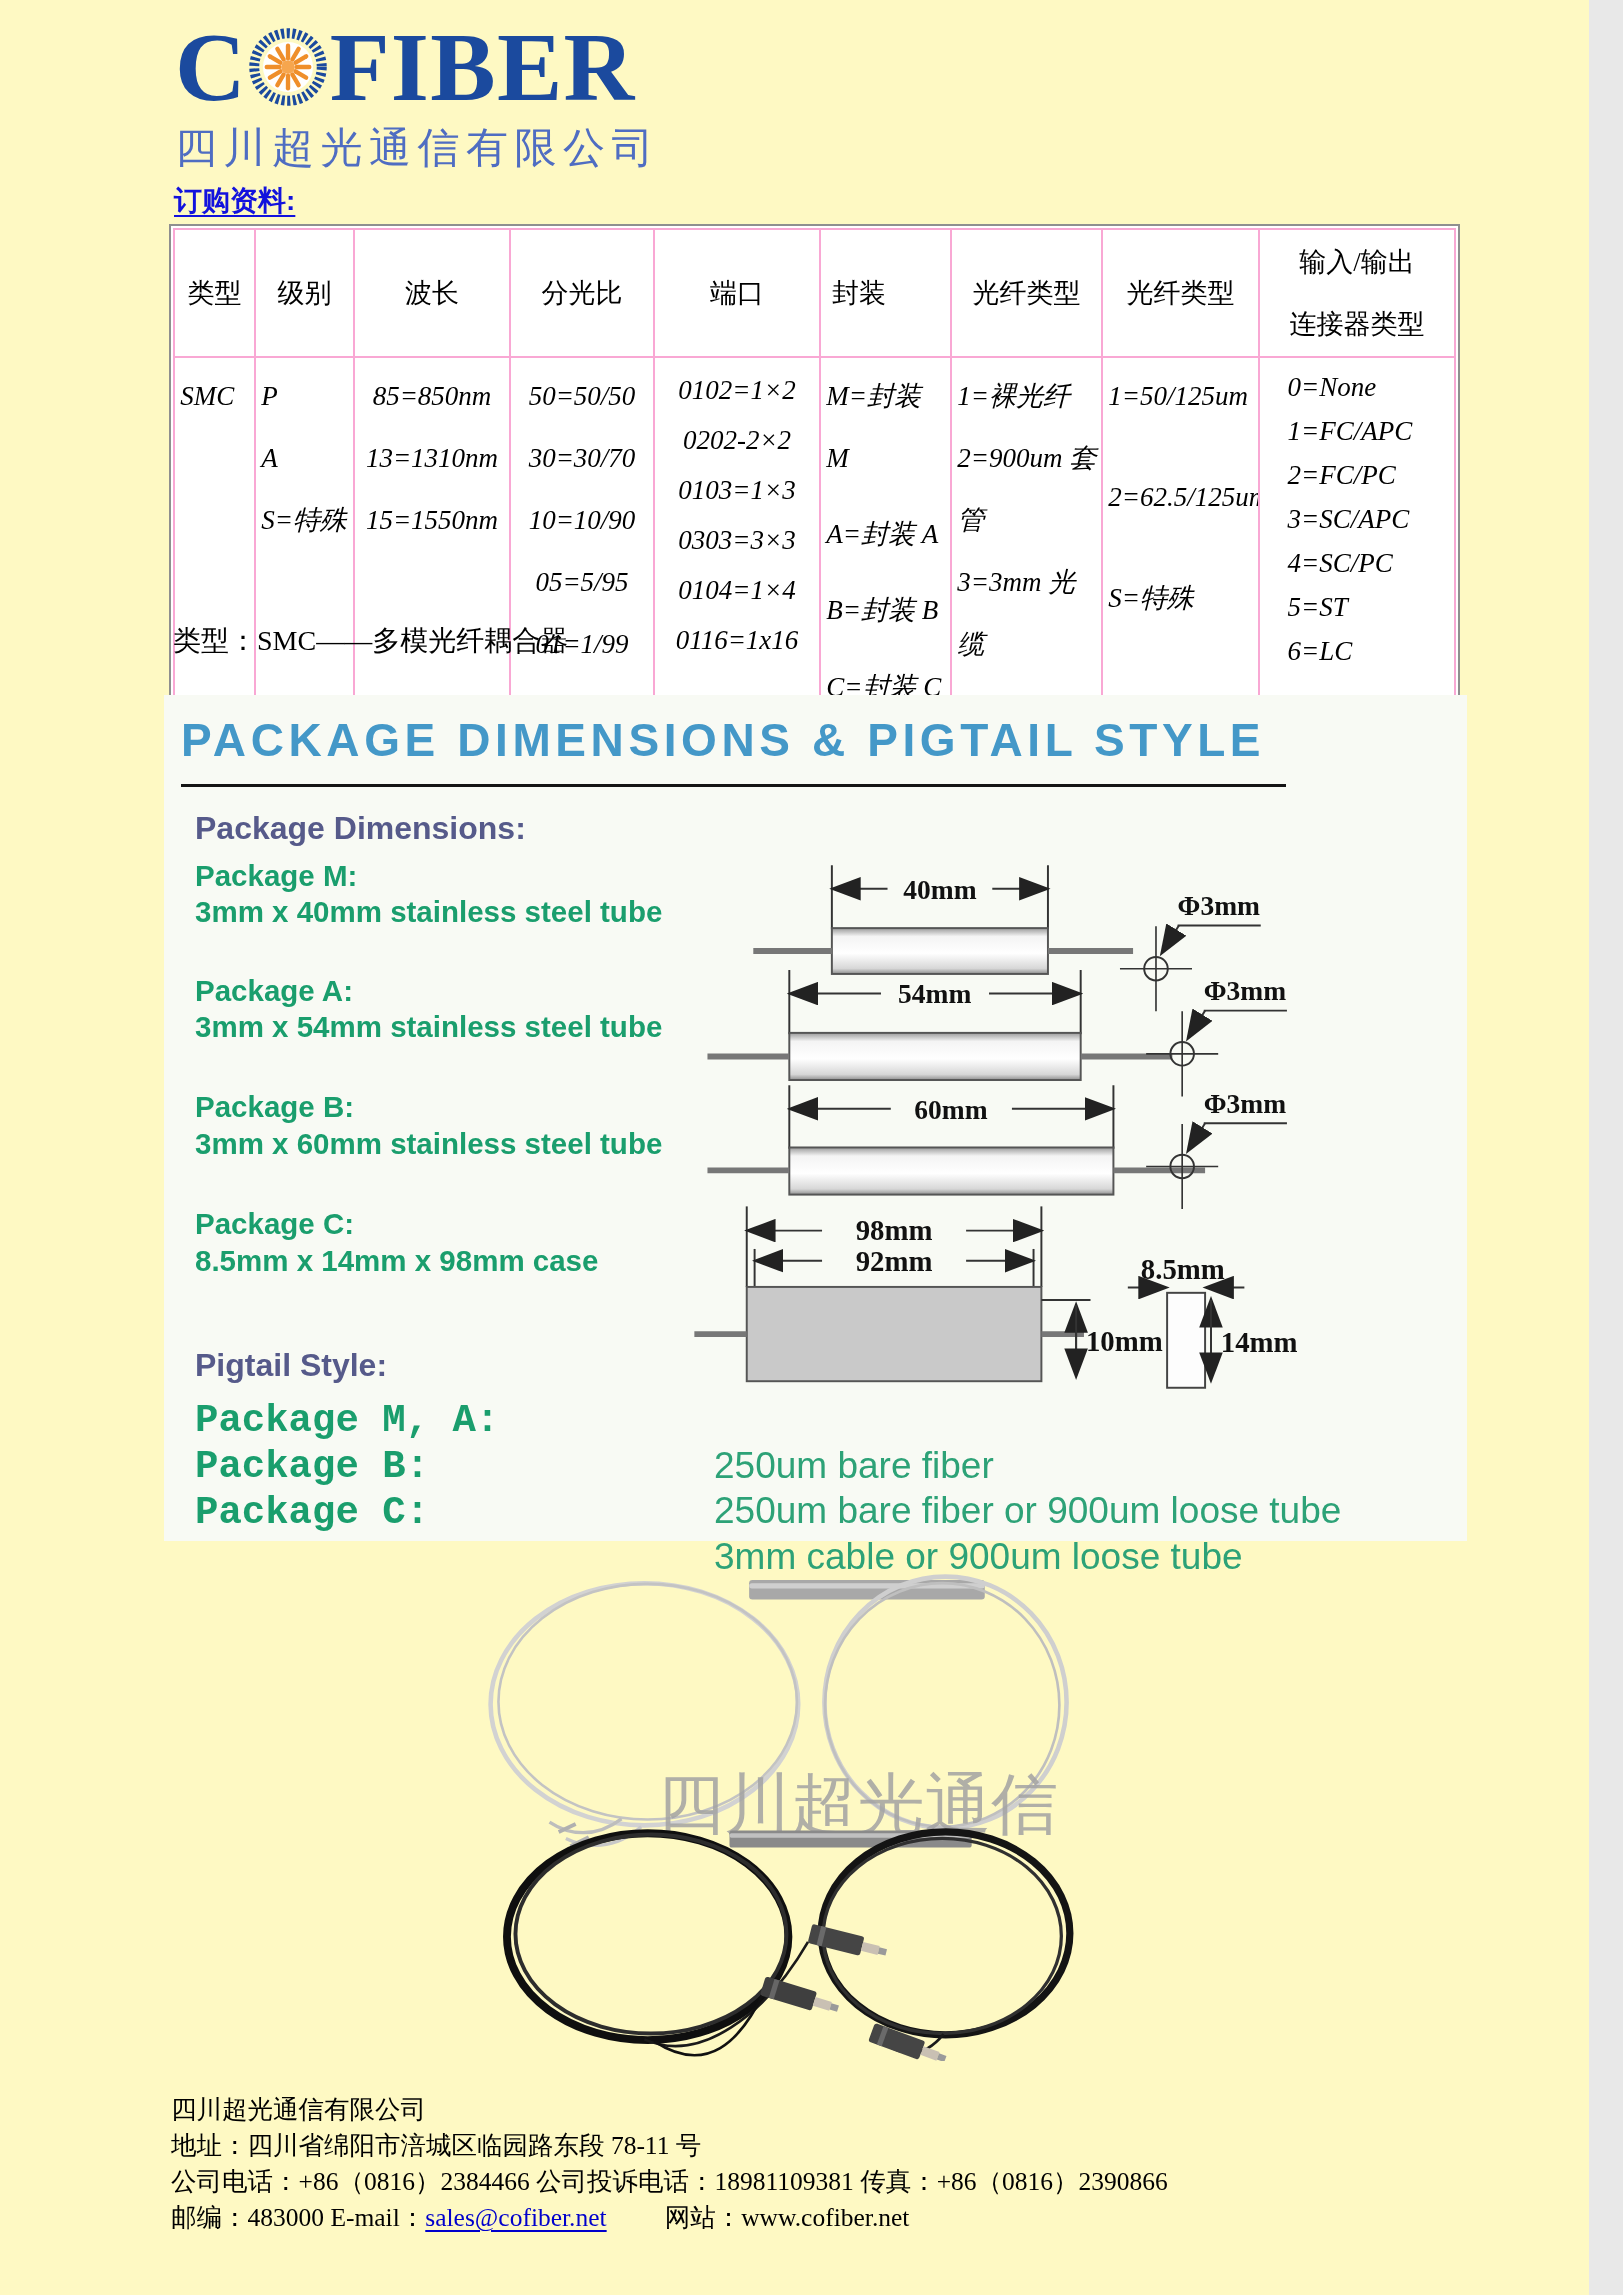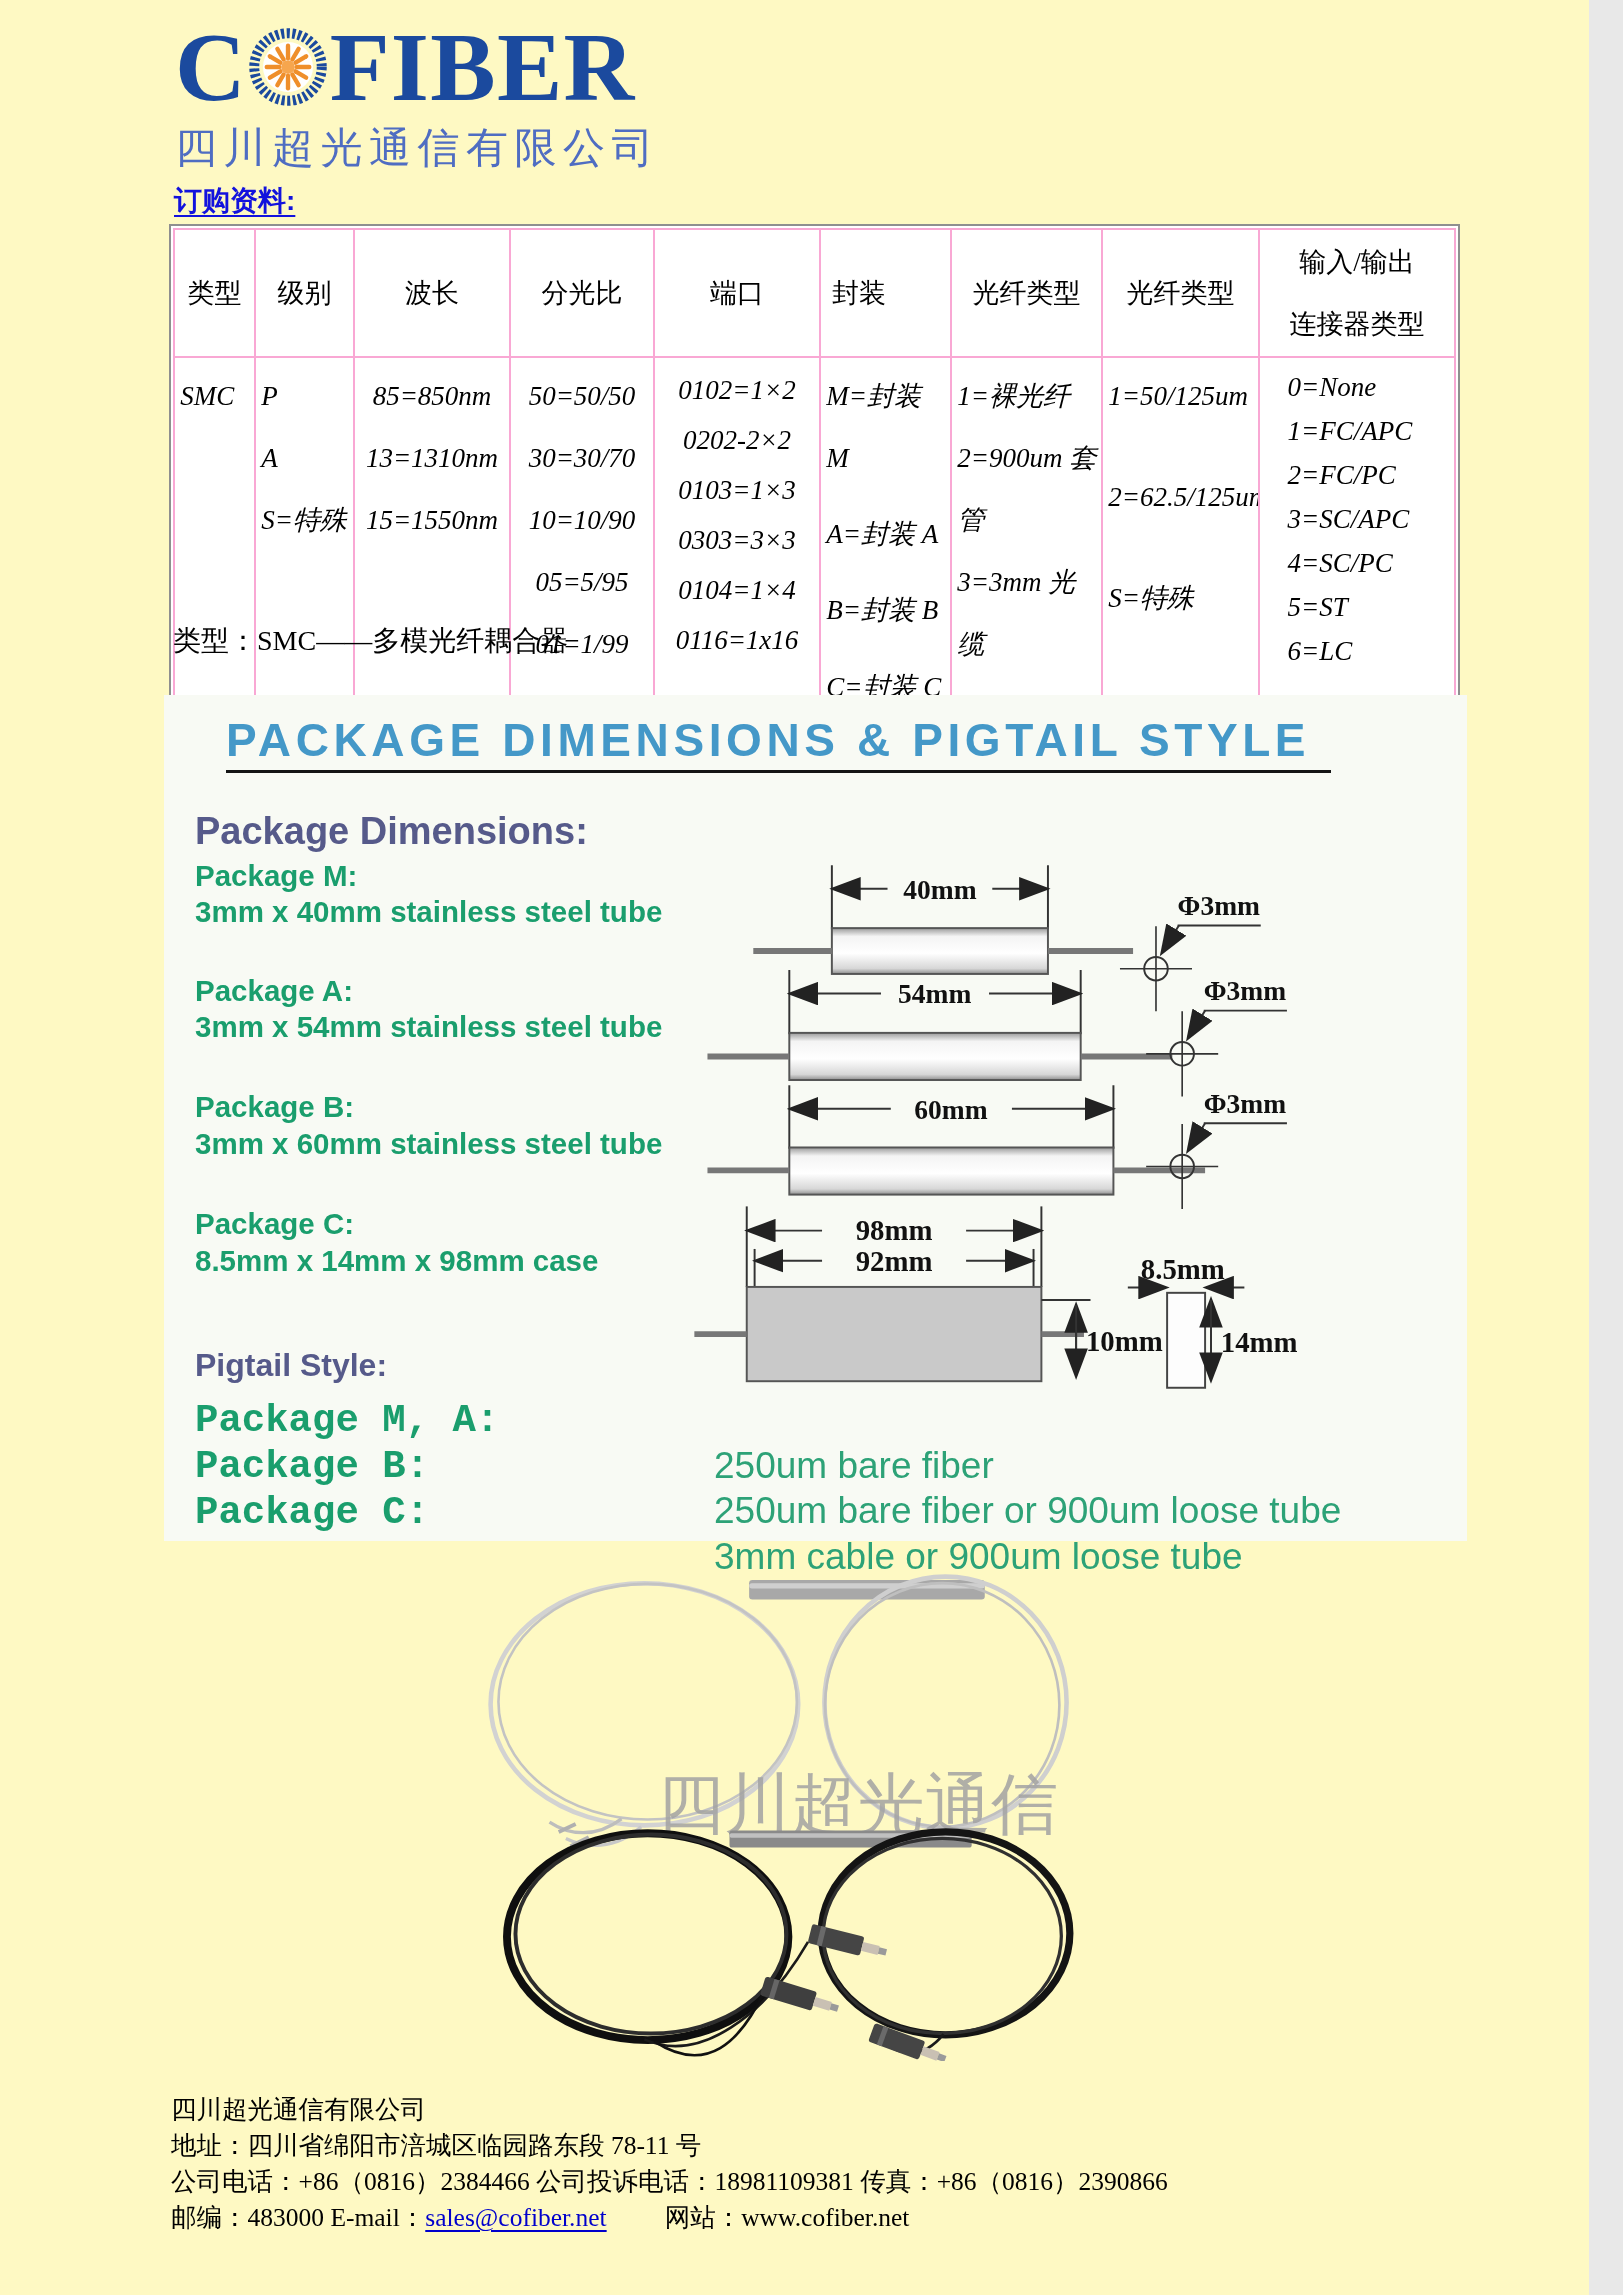--- a/index.html
+++ b/index.html
@@ -32,24 +32,24 @@
   .td-pkg .cl{margin-bottom:14.4px;}
   .td-f2 .cl{margin-bottom:39px;white-space:nowrap;}
   .th-left{text-align:left !important;padding-left:11px;}
   
   .type-note{position:absolute;left:173px;top:622px;font-size:28px;}
   
   .pkg-section{position:absolute;left:164px;top:695px;width:1303px;height:846px;background:#f8faf4;}
   .pkg-title{
     position:absolute;left:17px;top:18.3px;display:inline-block;min-width:1105px;
     font-family:"Liberation Sans","DejaVu Sans",sans-serif;font-weight:bold;font-size:46px;
-    color:#4498c8;letter-spacing:4.6px;border-bottom:3.9px solid #141414;padding-bottom:3px;white-space:nowrap;margin-left:45px;
+    color:#4498c8;letter-spacing:4.6px;border-bottom:3.9px solid #141414;padding-bottom:17px;white-space:nowrap;
   }
   .pkg-label{position:absolute;font-family:"Liberation Sans","DejaVu Sans",sans-serif;font-weight:bold;color:#565a8a;}
-  .lbl-dims{left:31px;top:115px;font-size:38px;}
+  .lbl-dims{left:31px;top:115px;font-size:32px;}
   .lbl-pig{left:31px;top:652px;font-size:32px;}
   .pkg-name,.pkg-desc{position:absolute;left:31px;font-family:"Liberation Sans","DejaVu Sans",sans-serif;font-weight:bold;font-size:29.5px;color:#1a9e6d;white-space:nowrap;}
   .pig-name{position:absolute;left:31px;font-family:Liberation Mono, monospace;font-weight:bold;font-size:39px;color:#1a9e6d;}
   .pig-val{position:absolute;left:550px;font-family:Liberation Sans, sans-serif;font-size:37px;color:#2da277;margin-top:44px;}
   .diag-svg{position:absolute;left:0;top:0;pointer-events:none;}
   
   .photo{position:absolute;left:425px;top:1557px;width:753px;height:504px;}
   
   .footer{position:absolute;left:171px;top:2092px;font-size:25.5px;line-height:36px;}
   .footer a{color:#0000cc;text-decoration:underline;text-underline-offset:3.9px;}

